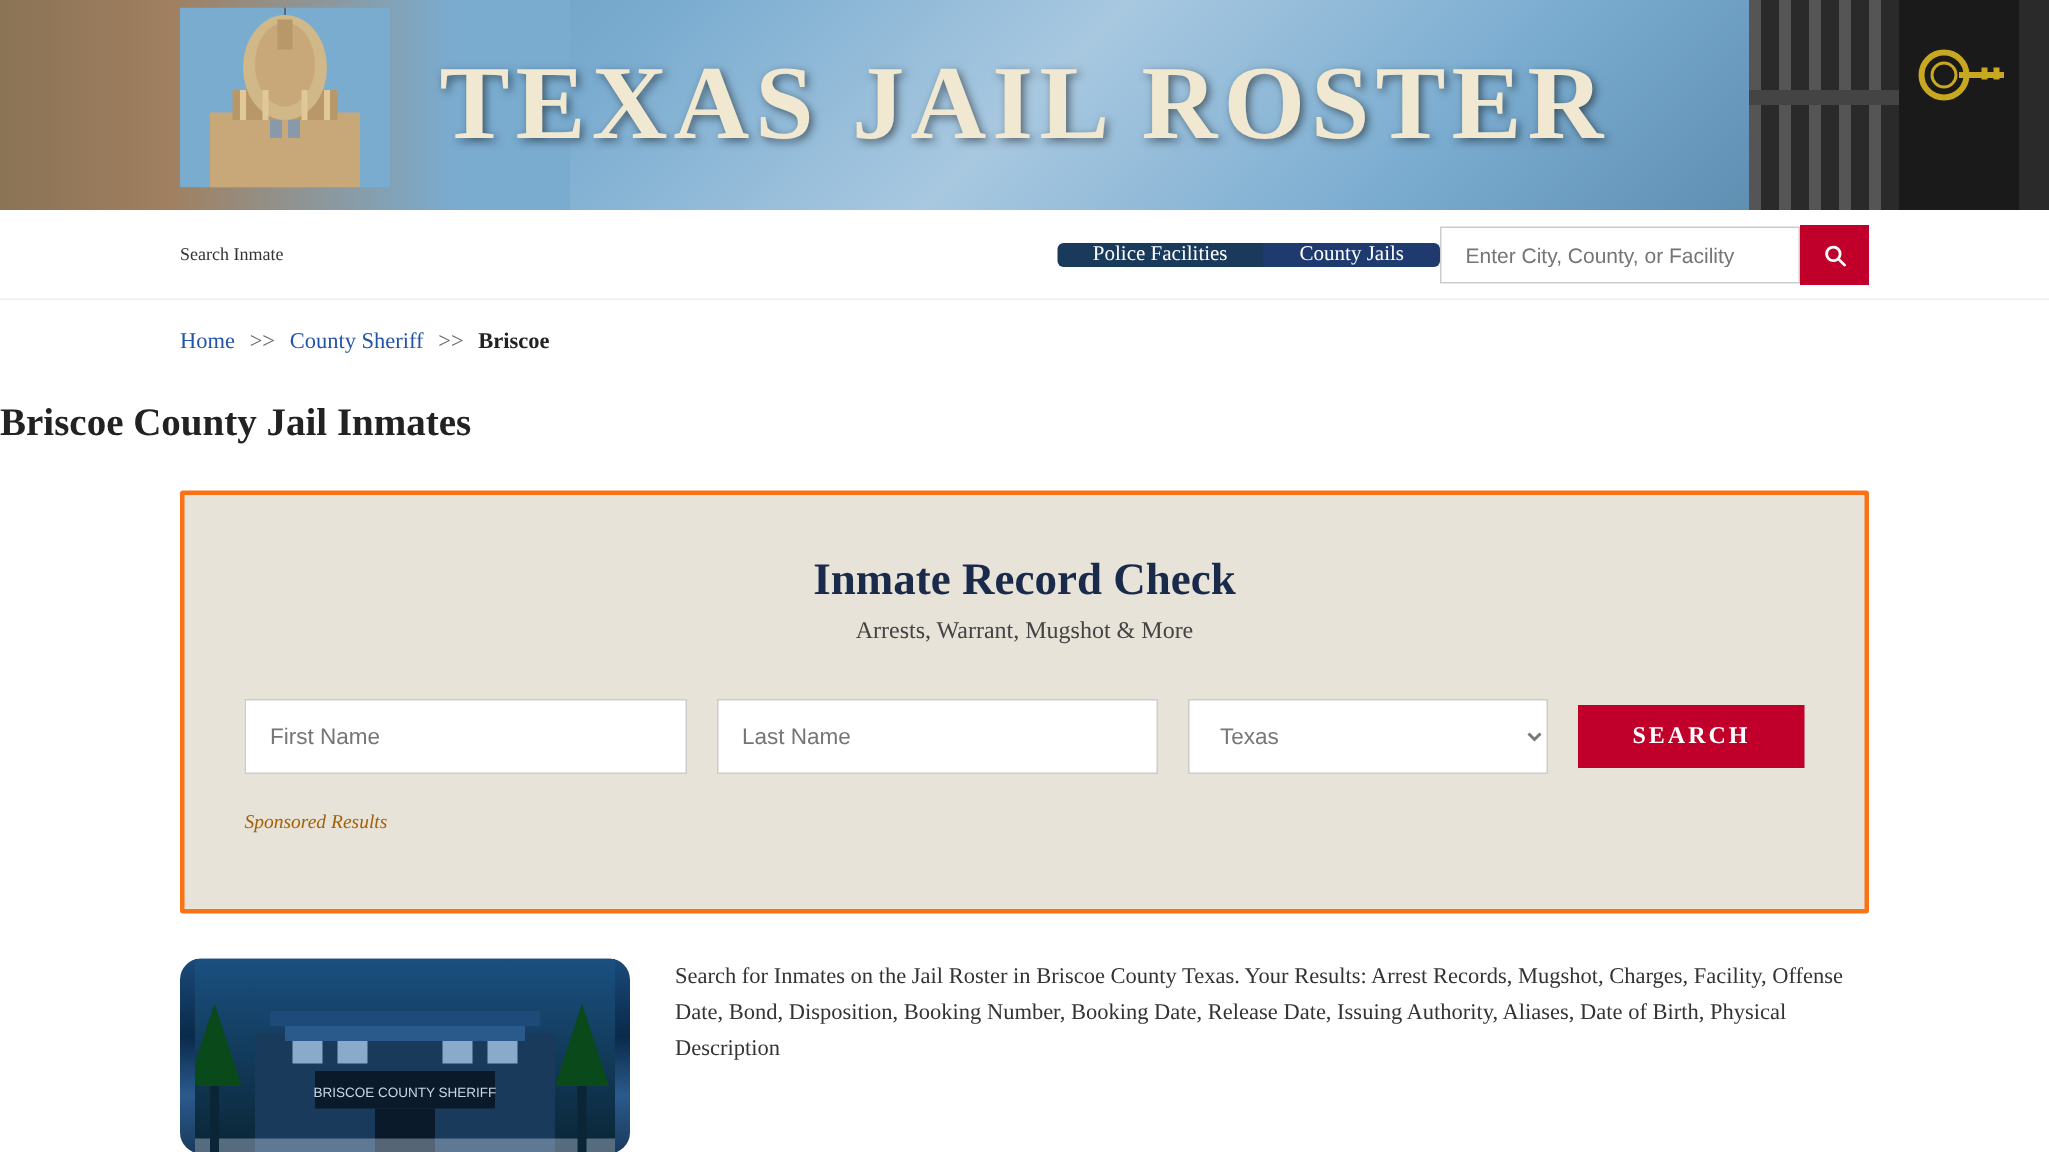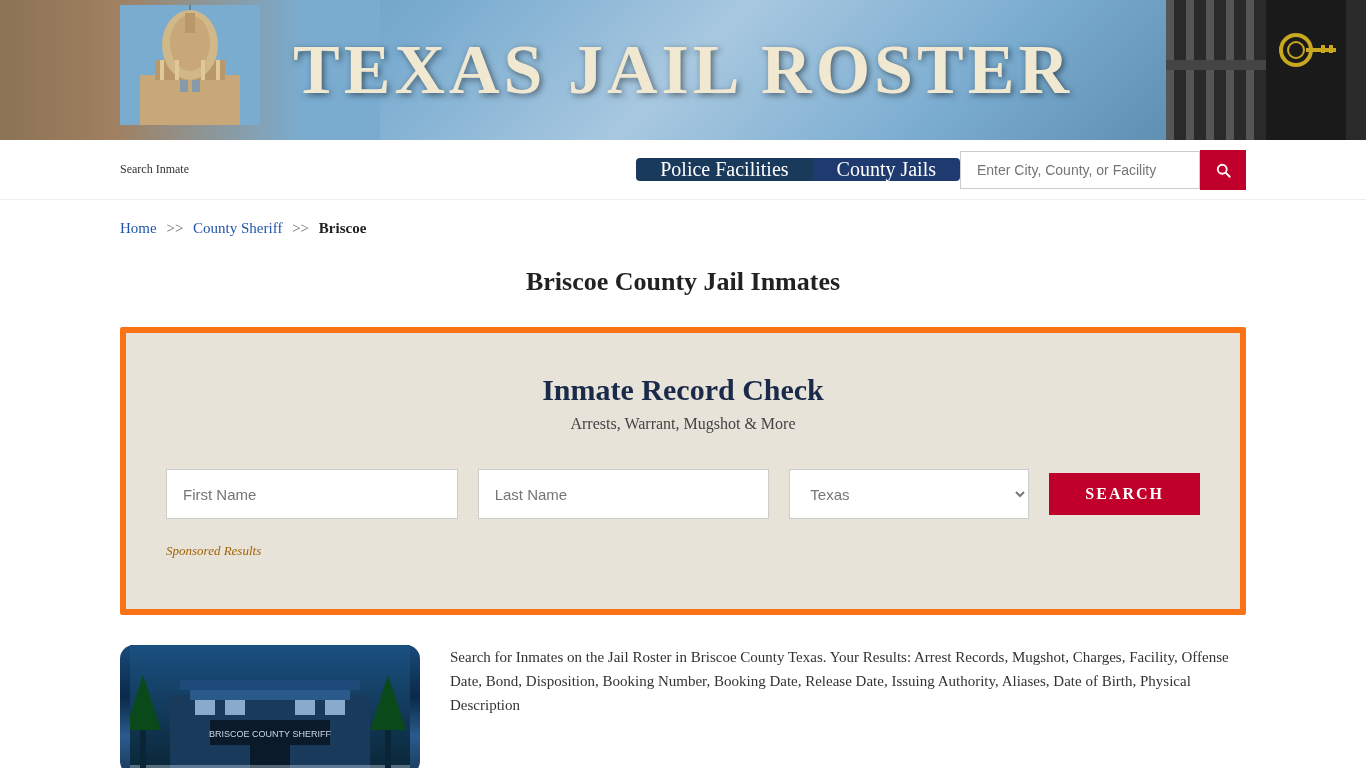--- a/index.html
+++ b/index.html
@@ -65,21 +65,21 @@
       font-size: 12px;
       color: #333;
     }
     .nav-right {
       display: flex;
       align-items: center;
       gap: 0;
     }
     .nav-btn {
       padding: 0 24px;
-      font-size: 20px;
+      font-size: 14px;
       cursor: pointer;
       border: none;
       font-family: Georgia, serif;
     }
     .nav-btn-police {
       background: #1a3a5c;
       color: #fff;
       border-radius: 4px 0 0 4px;
     }
     .nav-btn-county {
@@ -119,33 +119,32 @@
       color: #666;
       margin: 0 6px;
     }
     .breadcrumb-current {
       font-weight: bold;
       color: #222;
     }
 
     
     .page-title {
-      text-align: center;
       font-size: 26px;
       font-weight: bold;
       color: #222;
       margin: 10px 0 30px;
       font-family: Georgia, serif;
     }
 
     
     .record-check-box {
       margin: 0 120px 30px;
       background: #e8e3d8;
-      border: 6px solid #f97316;
+      border: 3px solid #f97316;
       padding: 40px 40px 50px;
       border-radius: 2px;
     }
     .record-check-title {
       text-align: center;
       font-size: 30px;
       font-weight: bold;
       color: #1a2a4a;
       margin-bottom: 8px;
       font-family: Georgia, serif;

